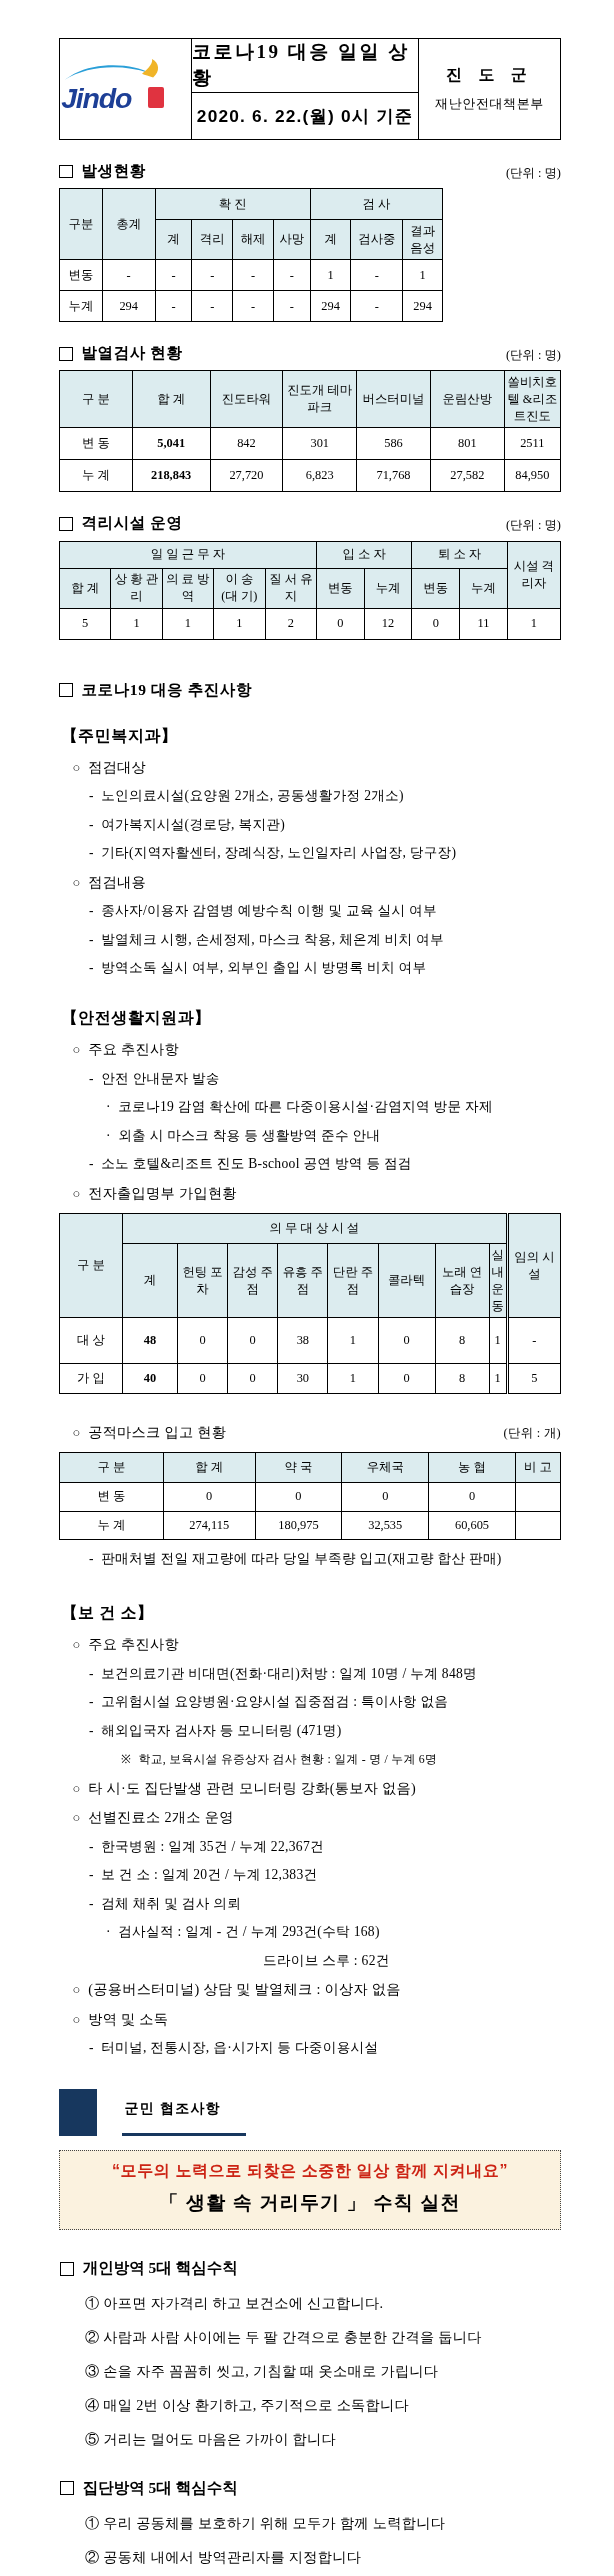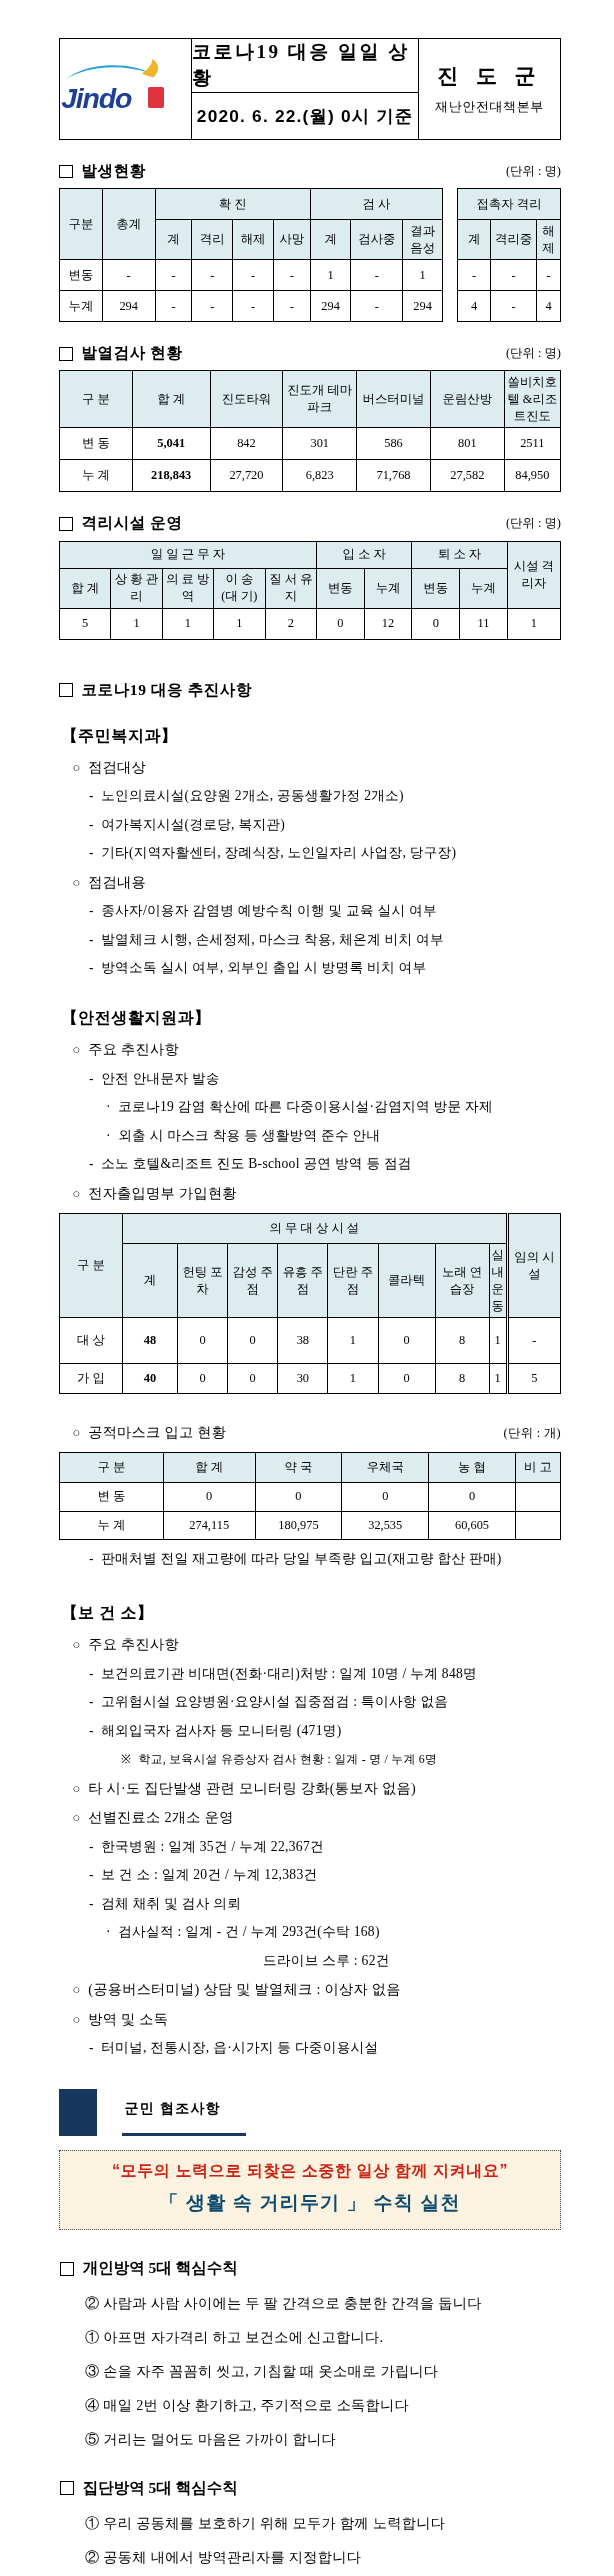--- a/index.html
+++ b/index.html
@@ -14,25 +14,25 @@
   .hdr { display:flex; border:1.9px solid #000; height:100px; }
   .hdr-logo { width:131px; border-right:1.2px solid #000; display:flex; align-items:center; justify-content:flex-start; }
   .logo-wrap { position:relative; width:105px; height:68px; }
   .logo-swoosh { position:absolute; top:3.7px; left:2.5px; }
   .logo-text { position:absolute; left:1.2px; top:27px; font-family:"Liberation Sans",sans-serif; font-style:italic; font-weight:bold; font-size:28.5px; color:#1d3f96; letter-spacing:-1.2px; }
   .logo-stamp { position:absolute; right:1.2px; top:32px; width:16px; height:21px; background:#e03340; border-radius:1.9px; }
   .hdr-mid { flex:1; display:flex; flex-direction:column; }
   .hdr-title { flex:1.15; display:flex; align-items:center; justify-content:center; border-bottom:1.2px solid #000; font-weight:bold; font-size:19px; letter-spacing:2.5px; }
   .hdr-date { flex:1; display:flex; align-items:center; justify-content:center; font-weight:bold; font-size:17.3px; letter-spacing:1.2px; font-family:"Liberation Sans",sans-serif; }
   .hdr-org { width:141px; border-left:1.2px solid #000; display:flex; flex-direction:column; align-items:center; justify-content:center; gap:8.7px; }
-  .org-name { font-weight:bold; font-size:21px; letter-spacing:6.2px; }
+  .org-name { font-weight:bold; font-size:16px; letter-spacing:6.2px; }
   .org-dept { font-size:13px; letter-spacing:0.6px; }
 
   
-  .sec-row { display:flex; align-items:center; margin-top:21px; margin-bottom:6.2px; }
+  .sec-row { display:flex; align-items:flex-end; margin-top:21px; margin-bottom:6.2px; }
   .sec-h { display:flex; align-items:center; gap:8.7px; font-weight:bold; font-size:15.5px; letter-spacing:0.6px; }
   .sq { width:11.8px; height:11.8px; border:1.2px solid #000; flex:0 0 auto; }
   .unit { margin-left:auto; font-size:12.4px; }
 
   
   table.t { border-collapse:collapse; }
   table.t td { border:1.2px solid #000; text-align:center; font-size:12.4px; padding:2.5px 1.9px; vertical-align:middle; }
   table.t td.h { background:#dcecef; }
   .bold { font-weight:bold; }
   .w100 { width:100%; }
@@ -56,21 +56,21 @@
   .ln-unit { margin-left:auto; font-size:12.4px; }
 
   
   .banner { display:flex; align-items:stretch; margin-top:32px; }
   .banner-block { width:38px; height:47px; background:#17375e; margin-right:25px; }
   .banner-title-wrap { display:flex; align-items:center; border-bottom:3.1px solid #17375e; padding:0 25px 3.7px 2.5px; }
   .banner-title { font-family:"Liberation Sans",sans-serif; font-weight:bold; font-size:14px; letter-spacing:1.2px; }
 
   .notice { margin-top:13.6px; border:1.2px dotted #444; background:#fbf2df; text-align:center; padding:10px 5px 12.4px 5px; }
   .notice-red { color:#cc2314; font-weight:bold; font-size:16px; letter-spacing:0.6px; font-family:"Liberation Sans",sans-serif; }
-  .notice-blue { color:#0c4a6e; font-weight:bold; font-size:19px; letter-spacing:1.2px; margin-top:8.7px; font-family:"Liberation Sans",sans-serif; }
+  .notice-blue { color:#000000; font-weight:bold; font-size:19px; letter-spacing:1.2px; margin-top:8.7px; font-family:"Liberation Sans",sans-serif; }
 
   .rules-h { display:flex; align-items:center; gap:8.7px; font-weight:bold; font-size:15.5px; margin:28.5px 0 15px 1.2px; }
   .rule { font-size:14.2px; margin:15px 0 15px 26px; letter-spacing:0.3px; }
 </style>
 </head>
 <body>
 
 <div class="page">
 
   <div class="hdr">
@@ -138,42 +138,20 @@
         <td>-</td>
         <td>-</td>
         <td>-</td>
         <td>294</td>
         <td>-</td>
         <td>294</td>
       </tr>
     </tbody>
       </table>
 
-    <table class="t tbl-contact">
-      <tbody>
-          <tr class="row-h44">
-        <td class="h" colspan="3">접촉자 격리</td>
-      </tr>
-      <tr class="row-h44">
-        <td class="h" style="width:28.5px">계</td>
-        <td class="h" style="width:41px">격리중</td>
-        <td class="h">해제</td>
-      </tr>
-      <tr class="row-h44">
-        <td>-</td>
-        <td>-</td>
-        <td>-</td>
-      </tr>
-      <tr class="row-h44">
-        <td>4</td>
-        <td>-</td>
-        <td>4</td>
-      </tr>
-    </tbody>
-      </table>
   </div>
 
   <div class="sec-row">
     <div class="sec-h">
       <span class="sq"></span>
       <span>발열검사 현황</span>
     </div>
     <div class="unit">(단위 : 명)</div>
   </div>
 
@@ -472,22 +450,22 @@
 
   <div class="notice">
     <div class="notice-red">“모두의 노력으로 되찾은 소중한 일상 함께 지켜내요”</div>
     <div class="notice-blue">「 생활 속 거리두기 」 수칙 실천</div>
   </div>
 
   <div class="rules-h">
     <span class="sq"></span>
     <span>개인방역 5대 핵심수칙</span>
   </div>
+  <div class="rule">① 아프면 자가격리 하고 보건소에 신고합니다.</div>
   <div class="rule">② 사람과 사람 사이에는 두 팔 간격으로 충분한 간격을 둡니다</div>
-  <div class="rule">① 아프면 자가격리 하고 보건소에 신고합니다.</div>
   <div class="rule">③ 손을 자주 꼼꼼히 씻고, 기침할 때 옷소매로 가립니다</div>
   <div class="rule">④ 매일 2번 이상 환기하고, 주기적으로 소독합니다</div>
   <div class="rule">⑤ 거리는 멀어도 마음은 가까이 합니다</div>
 
   <div class="rules-h">
     <span class="sq"></span>
     <span>집단방역 5대 핵심수칙</span>
   </div>
   <div class="rule">① 우리 공동체를 보호하기 위해 모두가 함께 노력합니다</div>
   <div class="rule">② 공동체 내에서 방역관리자를 지정합니다</div>

